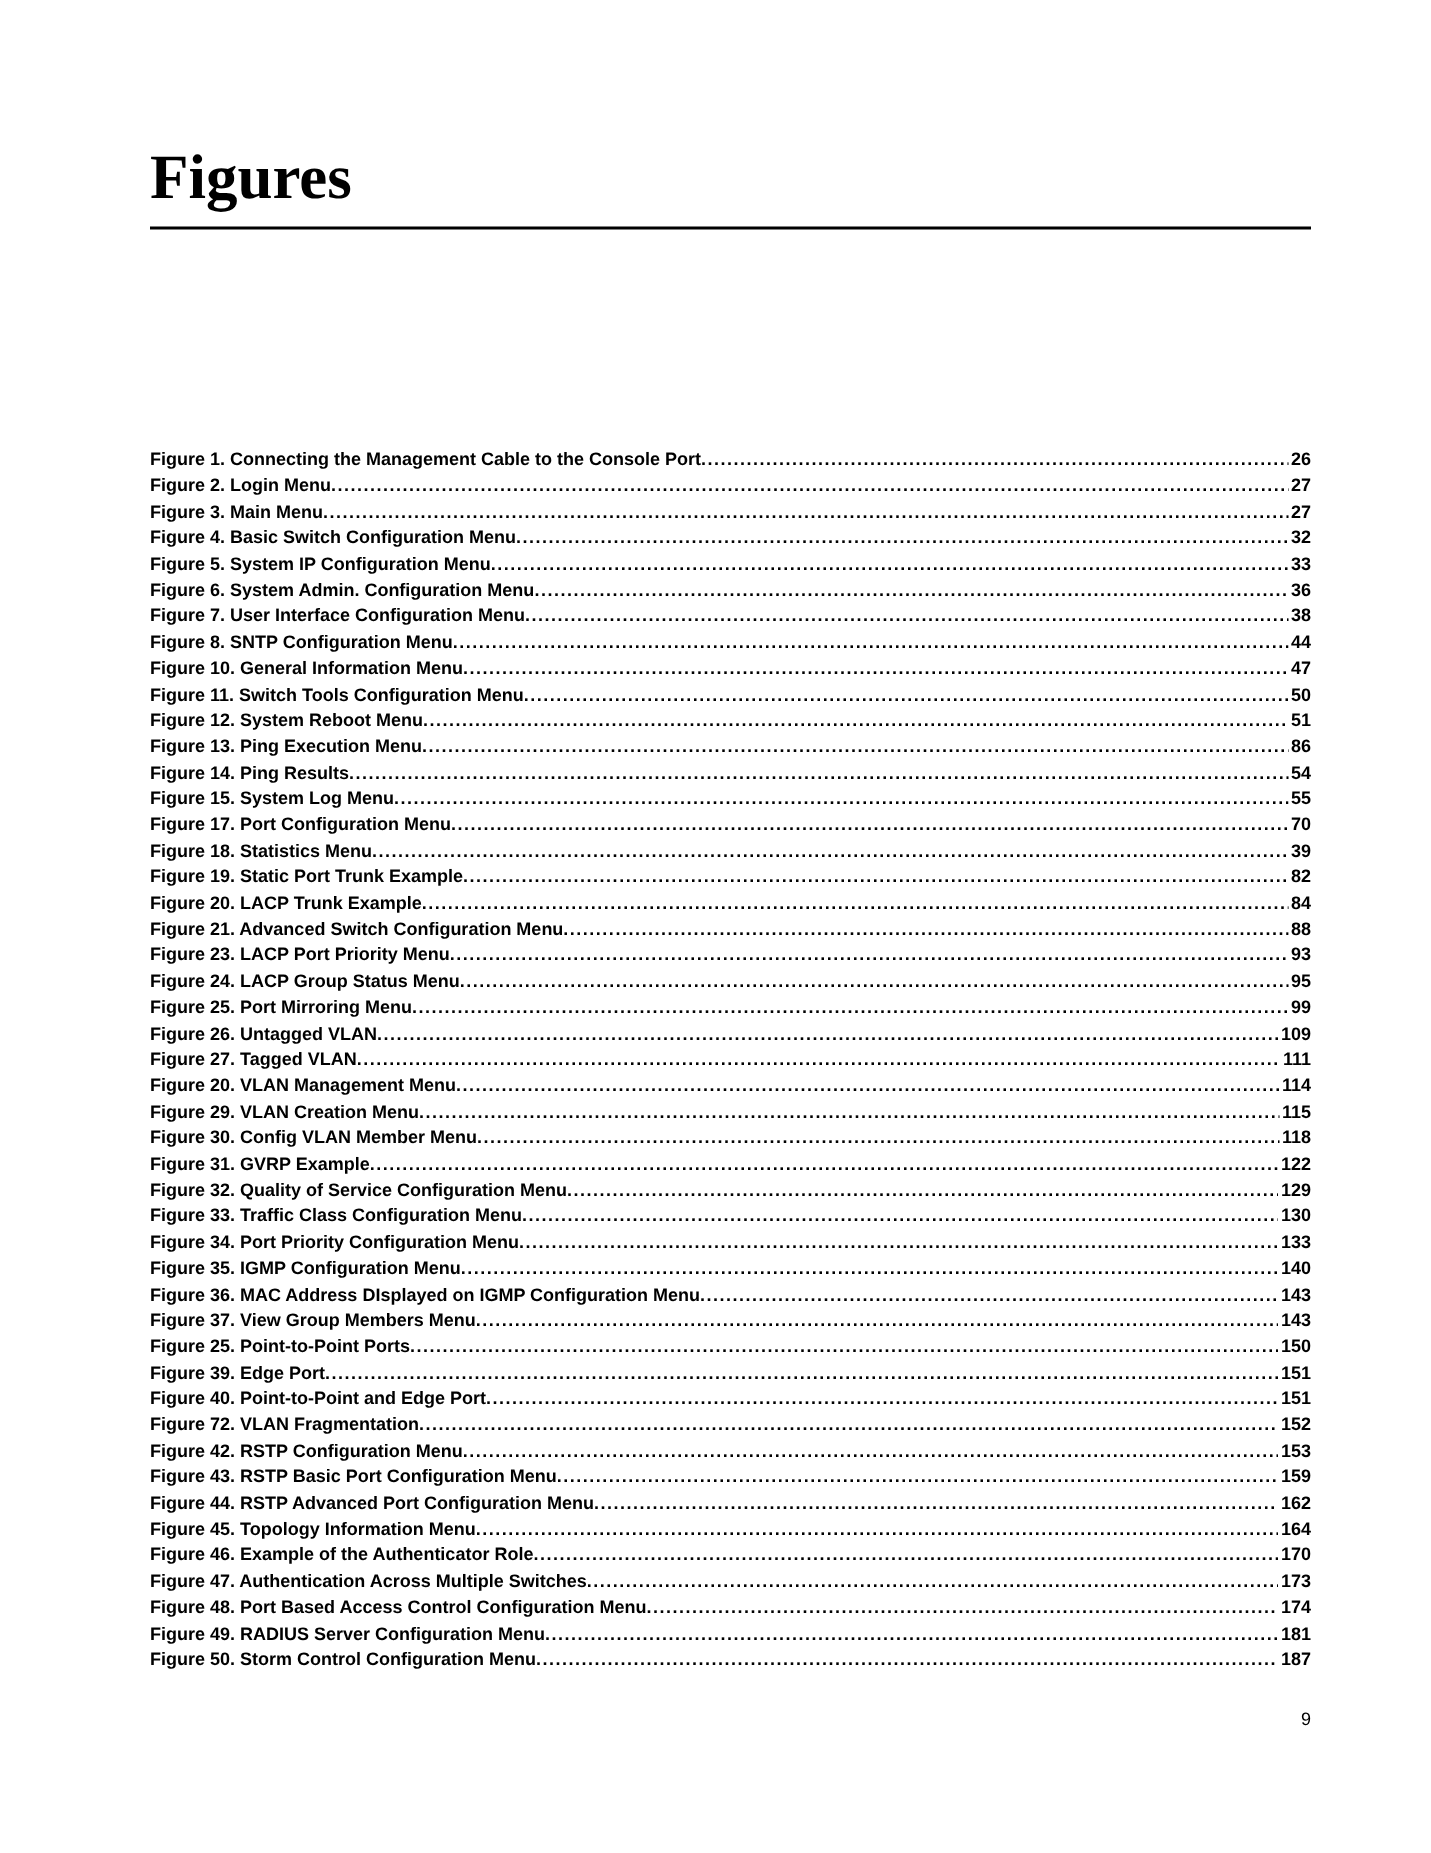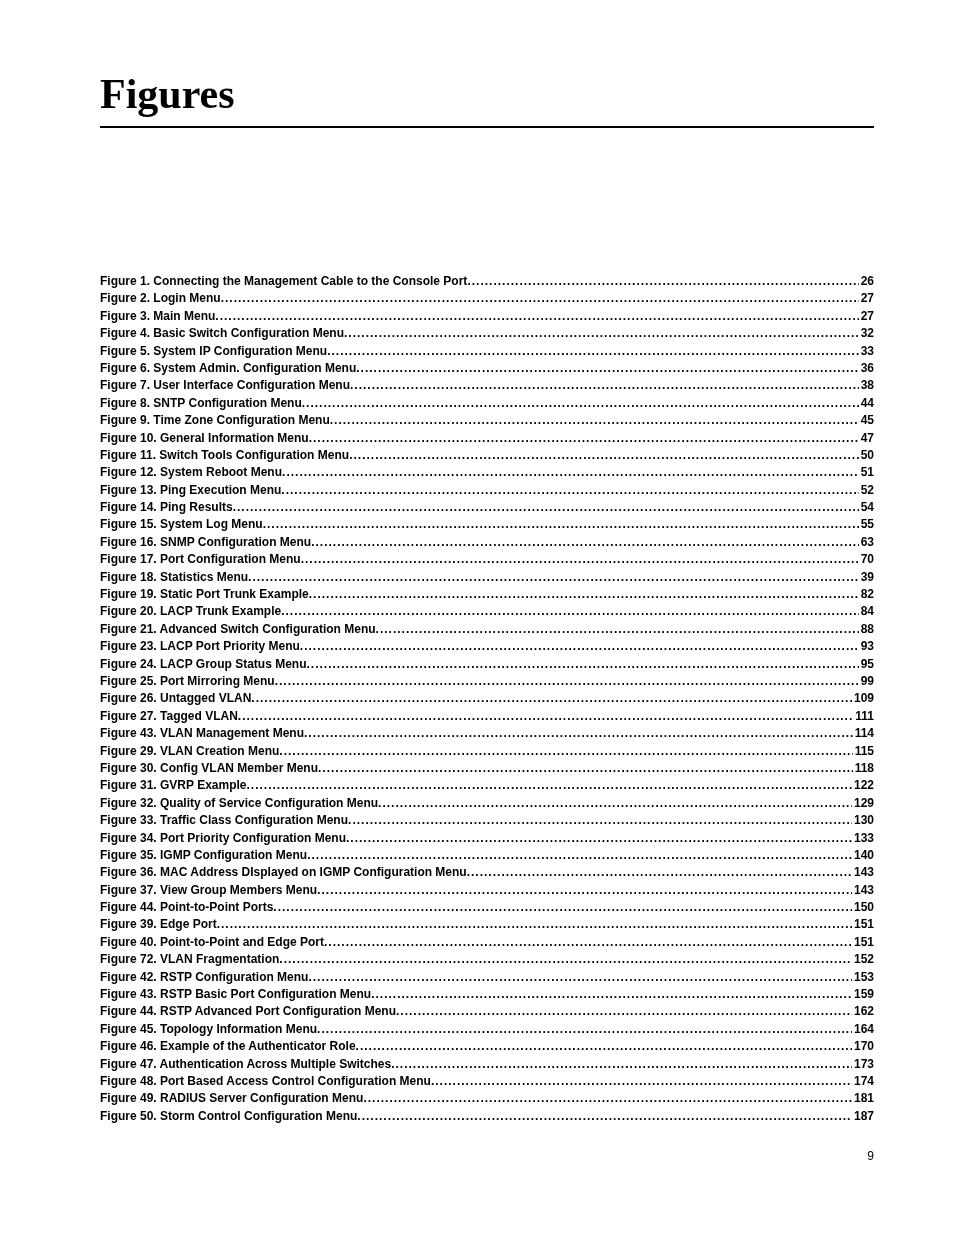--- a/index.html
+++ b/index.html
@@ -3,21 +3,21 @@
   <meta charset="utf-8">
   <style>
     body {
       font-family: Arial, sans-serif;
       background: #fff;
       margin: 0;
       padding: 0;
       width: 954px;
     }
     .page {
-      padding: 70px 80px 40px 100px;
+      padding: 95px 80px 40px 100px;
     }
     .title {
       font-family: "Times New Roman", Times, serif;
       font-size: 42px;
       font-weight: bold;
       margin-bottom: 8px;
     }
     .rule {
       border-top: 2px solid #000;
       margin-bottom: 145px;
@@ -97,60 +97,50 @@
         <span class="label">Figure 7.  User Interface Configuration Menu </span>
         <span class="dots"></span>
         <span class="page-num">38</span>
       </div>
       <div class="entry">
         <span class="label">Figure 8.  SNTP Configuration Menu </span>
         <span class="dots"></span>
         <span class="page-num">44</span>
       </div>
       <div class="entry">
-        <span class="label">Figure 9.  Time Zone Configuration Menu </span>
-        <span class="dots"></span>
-        <span class="page-num">45</span>
-      </div>
-      <div class="entry">
         <span class="label">Figure 10.  General Information Menu </span>
         <span class="dots"></span>
         <span class="page-num">47</span>
       </div>
       <div class="entry">
         <span class="label">Figure 11.  Switch Tools Configuration Menu </span>
         <span class="dots"></span>
         <span class="page-num">50</span>
       </div>
       <div class="entry">
         <span class="label">Figure 12.  System Reboot Menu </span>
         <span class="dots"></span>
         <span class="page-num">51</span>
       </div>
       <div class="entry">
         <span class="label">Figure 13.  Ping Execution Menu </span>
         <span class="dots"></span>
-        <span class="page-num">52</span>
+        <span class="page-num">86</span>
       </div>
       <div class="entry">
         <span class="label">Figure 14.  Ping Results </span>
         <span class="dots"></span>
         <span class="page-num">54</span>
       </div>
       <div class="entry">
         <span class="label">Figure 15.  System Log Menu </span>
         <span class="dots"></span>
         <span class="page-num">55</span>
       </div>
       <div class="entry">
-        <span class="label">Figure 16.  SNMP Configuration Menu </span>
-        <span class="dots"></span>
-        <span class="page-num">63</span>
-      </div>
-      <div class="entry">
         <span class="label">Figure 17.  Port Configuration Menu </span>
         <span class="dots"></span>
         <span class="page-num">70</span>
       </div>
       <div class="entry">
         <span class="label">Figure 18.  Statistics Menu </span>
         <span class="dots"></span>
         <span class="page-num">39</span>
       </div>
       <div class="entry">
@@ -187,21 +177,21 @@
         <span class="label">Figure 26.  Untagged VLAN </span>
         <span class="dots"></span>
         <span class="page-num">109</span>
       </div>
       <div class="entry">
         <span class="label">Figure 27.  Tagged VLAN </span>
         <span class="dots"></span>
         <span class="page-num">111</span>
       </div>
       <div class="entry">
-        <span class="label">Figure 43.  VLAN Management Menu </span>
+        <span class="label">Figure 20.  VLAN Management Menu </span>
         <span class="dots"></span>
         <span class="page-num">114</span>
       </div>
       <div class="entry">
         <span class="label">Figure 29.  VLAN Creation Menu </span>
         <span class="dots"></span>
         <span class="page-num">115</span>
       </div>
       <div class="entry">
         <span class="label">Figure 30.  Config VLAN Member Menu </span>
@@ -237,21 +227,21 @@
         <span class="label">Figure 36.  MAC Address DIsplayed on IGMP Configuration Menu </span>
         <span class="dots"></span>
         <span class="page-num">143</span>
       </div>
       <div class="entry">
         <span class="label">Figure 37.  View Group Members Menu </span>
         <span class="dots"></span>
         <span class="page-num">143</span>
       </div>
       <div class="entry">
-        <span class="label">Figure 44.  Point-to-Point Ports </span>
+        <span class="label">Figure 25.  Point-to-Point Ports </span>
         <span class="dots"></span>
         <span class="page-num">150</span>
       </div>
       <div class="entry">
         <span class="label">Figure 39.  Edge Port </span>
         <span class="dots"></span>
         <span class="page-num">151</span>
       </div>
       <div class="entry">
         <span class="label">Figure 40.  Point-to-Point and Edge Port </span>

